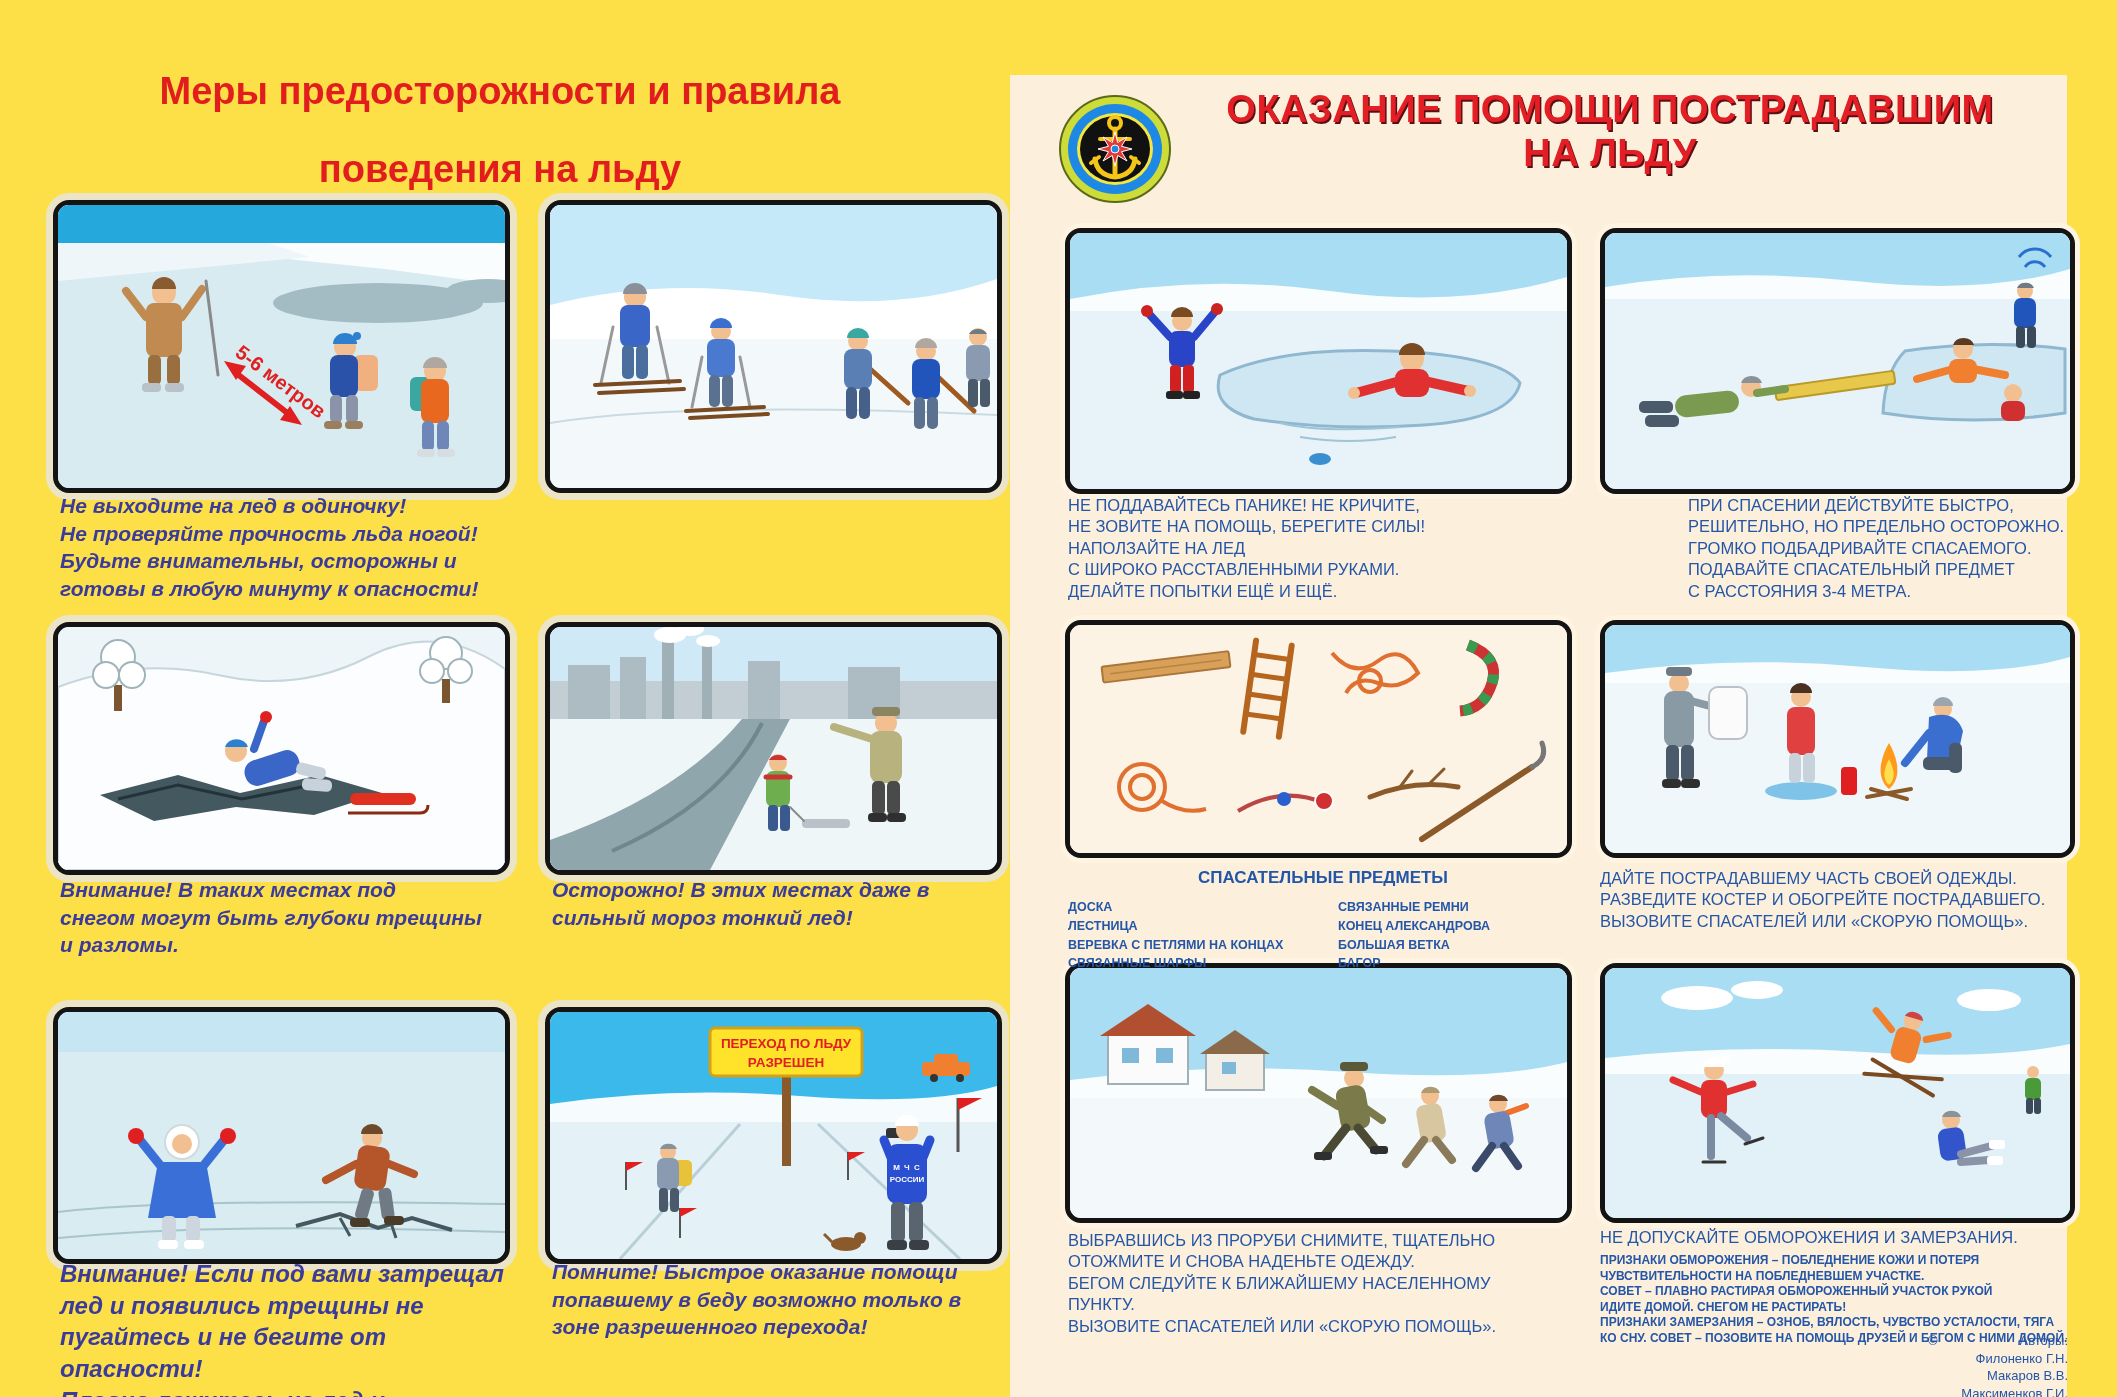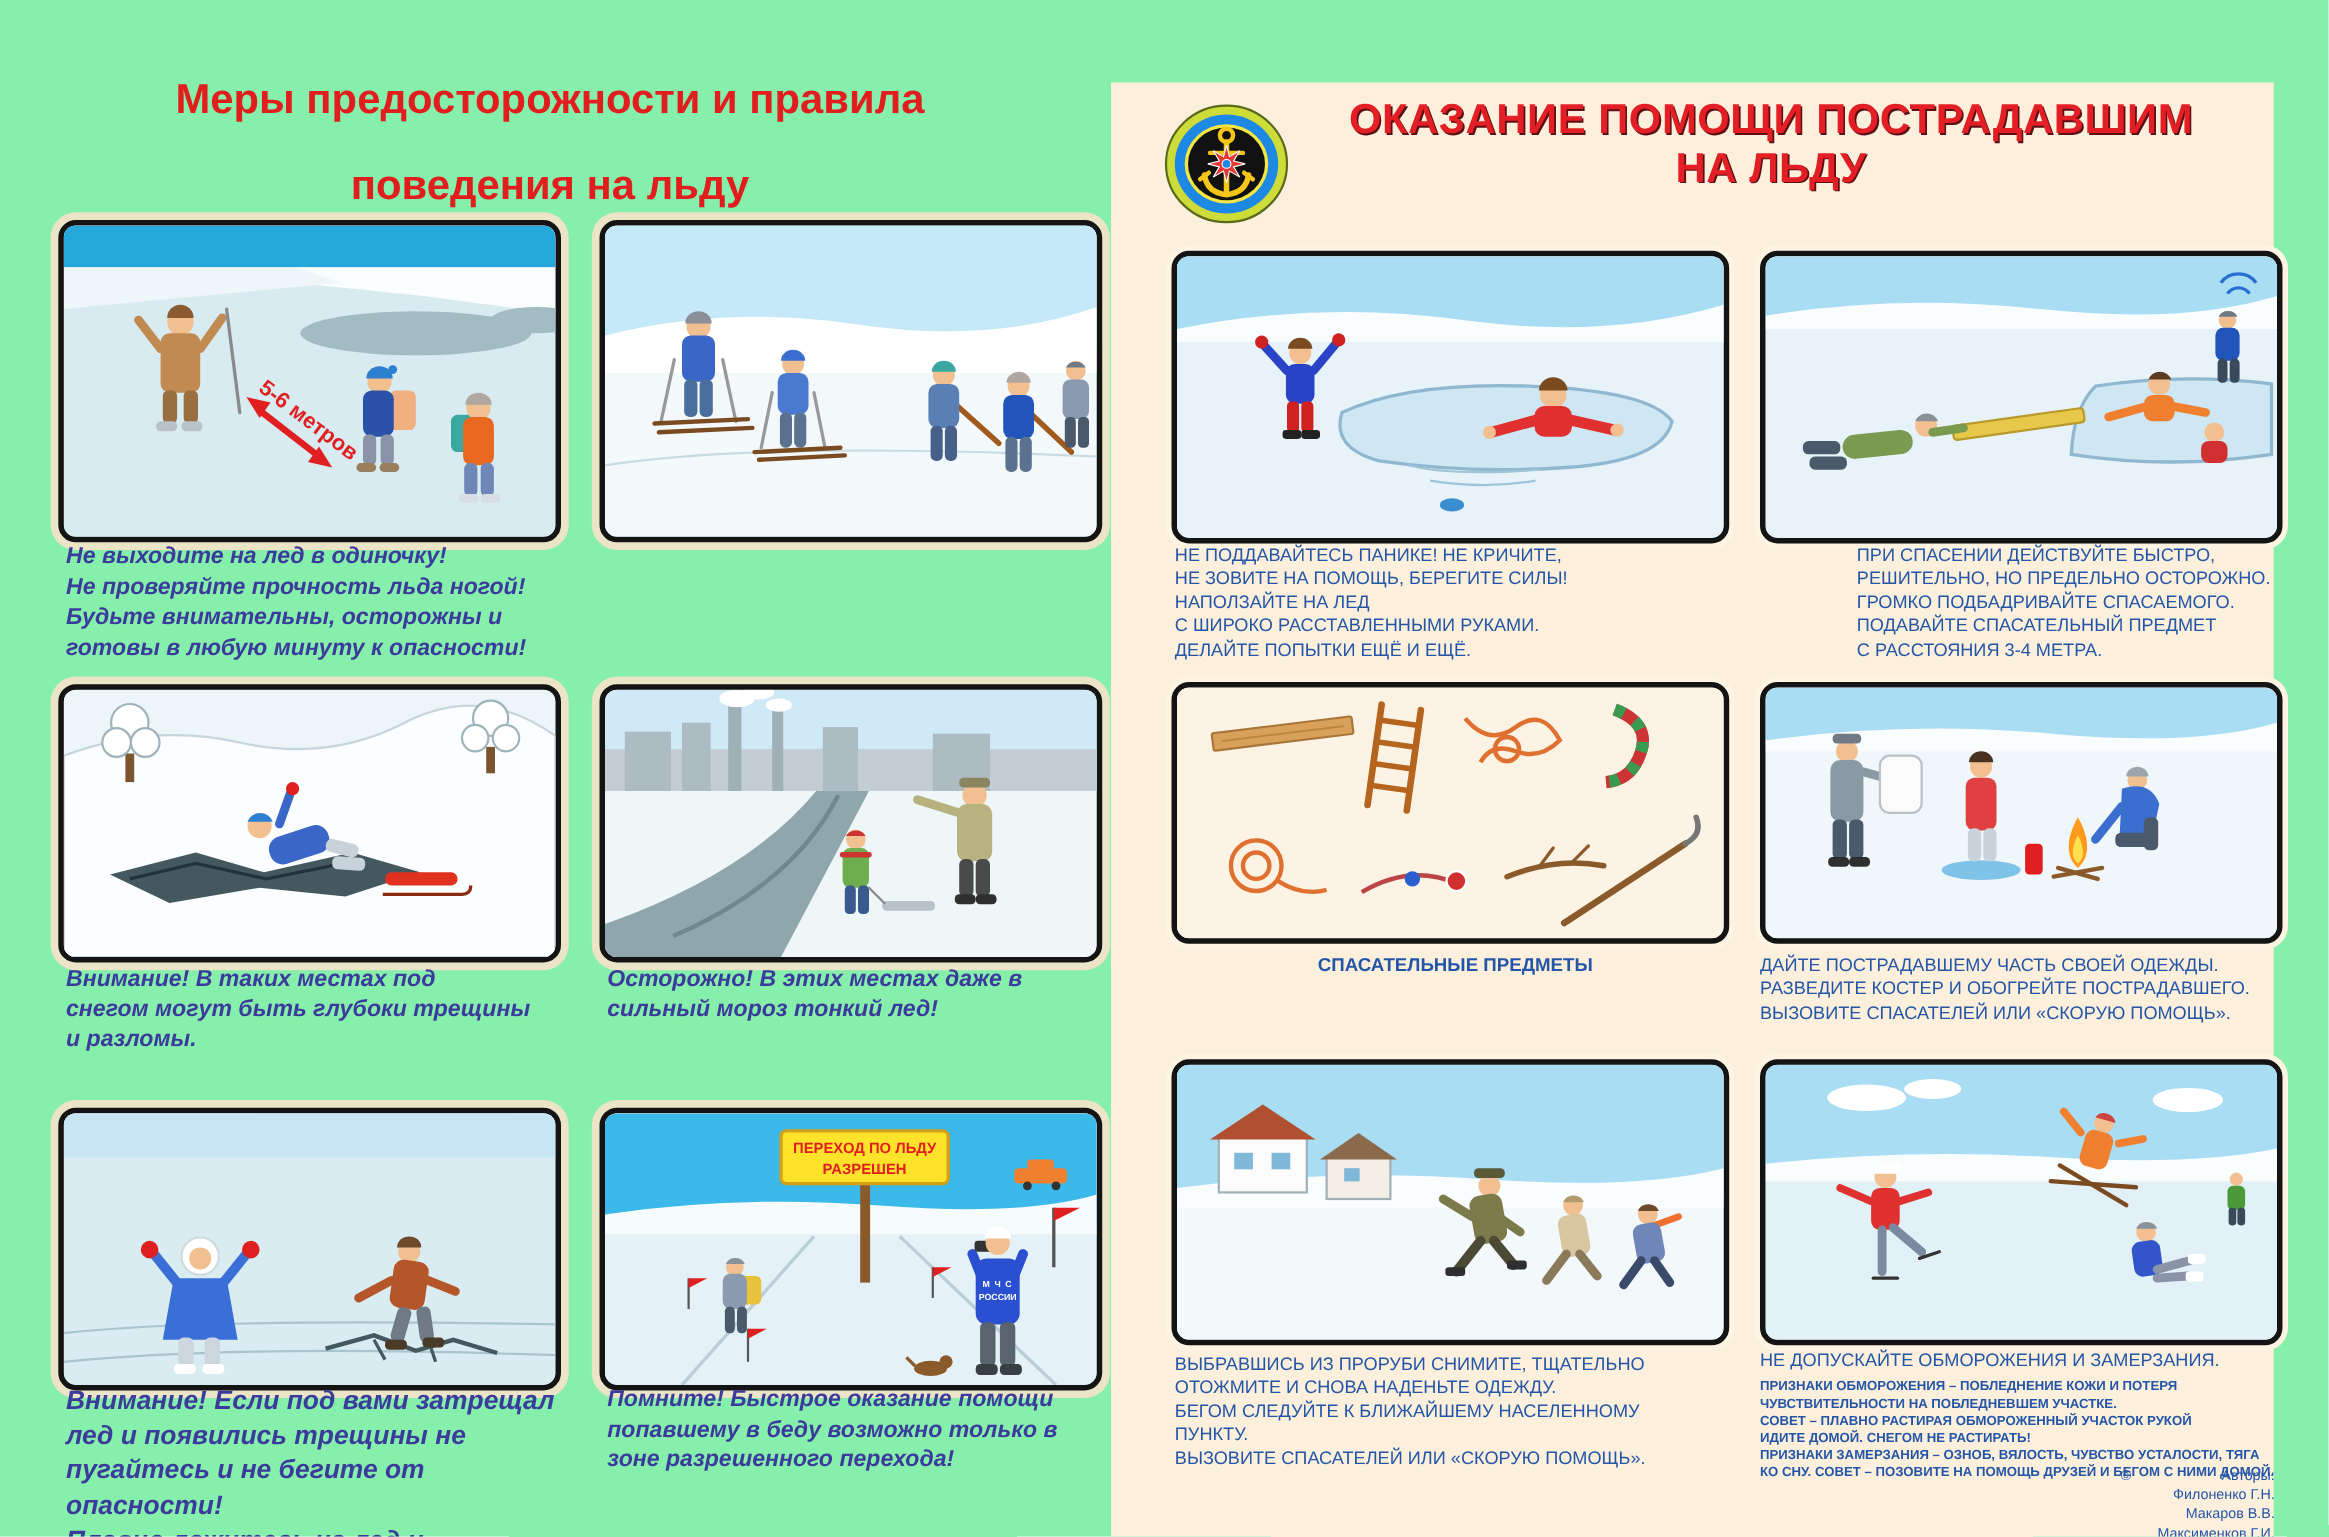--- a/index.html
+++ b/index.html
@@ -1,16 +1,16 @@
 <!DOCTYPE html>
 <html><head>
 <meta charset="utf-8">
 <style>
   html,body{margin:0;padding:0;background:#ffffff;}
-  #stage{position:relative;width:2117px;height:1397px;background:#86efac;overflow:hidden;
+  #stage{position:relative;width:2117px;height:1397px;background:#fde047;overflow:hidden;
          font-family:"Liberation Sans", sans-serif;}
   .abs{position:absolute;}
   
   .ltitle{left:0;top:72px;width:1000px;text-align:center;color:#e21d1d;font-weight:bold;
           font-size:38px;line-height:1.0;}
   .ltitle2{left:0;top:148px;width:1000px;text-align:center;color:#e21d1d;font-weight:bold;font-size:38px;}
   .rtitle{left:1150px;top:88px;width:920px;text-align:center;color:#e31e24;font-weight:bold;
           font-size:38px;line-height:1.15;text-shadow:1.5px 1.5px 0 #5a0f14;letter-spacing:.5px;}
   
   .rposter{left:1010px;top:75px;width:1057px;height:1322px;background:#fcefdc;}
@@ -609,20 +609,34 @@
 С ШИРОКО РАССТАВЛЕННЫМИ РУКАМИ.
 ДЕЛАЙТЕ ПОПЫТКИ ЕЩЁ И ЕЩЁ.</div>
   <div class="abs cap-r" style="left:1688px;top:495px;width:475px;">ПРИ СПАСЕНИИ ДЕЙСТВУЙТЕ БЫСТРО,
 РЕШИТЕЛЬНО, НО ПРЕДЕЛЬНО ОСТОРОЖНО.
 ГРОМКО ПОДБАДРИВАЙТЕ СПАСАЕМОГО.
 ПОДАВАЙТЕ СПАСАТЕЛЬНЫЙ ПРЕДМЕТ
 С РАССТОЯНИЯ 3-4 МЕТРА.</div>
 
   <div class="abs" style="left:1068px;top:868px;width:510px;">
     <div class="items-head">СПАСАТЕЛЬНЫЕ ПРЕДМЕТЫ</div>
+    <div class="items-cols">
+      <div class="items-col">
+        <div>ДОСКА</div>
+        <div>ЛЕСТНИЦА</div>
+        <div>ВЕРЕВКА С ПЕТЛЯМИ НА КОНЦАХ</div>
+        <div>СВЯЗАННЫЕ ШАРФЫ</div>
+      </div>
+      <div class="items-col">
+        <div>СВЯЗАННЫЕ РЕМНИ</div>
+        <div>КОНЕЦ АЛЕКСАНДРОВА</div>
+        <div>БОЛЬШАЯ ВЕТКА</div>
+        <div>БАГОР</div>
+      </div>
+    </div>
   </div>
 
   <div class="abs cap-r" style="left:1600px;top:868px;width:475px;">ДАЙТЕ ПОСТРАДАВШЕМУ ЧАСТЬ СВОЕЙ ОДЕЖДЫ.
 РАЗВЕДИТЕ КОСТЕР И ОБОГРЕЙТЕ ПОСТРАДАВШЕГО.
 ВЫЗОВИТЕ СПАСАТЕЛЕЙ ИЛИ «СКОРУЮ ПОМОЩЬ».</div>
   <div class="abs cap-r" style="left:1068px;top:1230px;width:505px;">ВЫБРАВШИСЬ ИЗ ПРОРУБИ СНИМИТЕ, ТЩАТЕЛЬНО
 ОТОЖМИТЕ И СНОВА НАДЕНЬТЕ ОДЕЖДУ.
 БЕГОМ СЛЕДУЙТЕ К БЛИЖАЙШЕМУ НАСЕЛЕННОМУ
 ПУНКТУ.
 ВЫЗОВИТЕ СПАСАТЕЛЕЙ ИЛИ «СКОРУЮ ПОМОЩЬ».</div>

